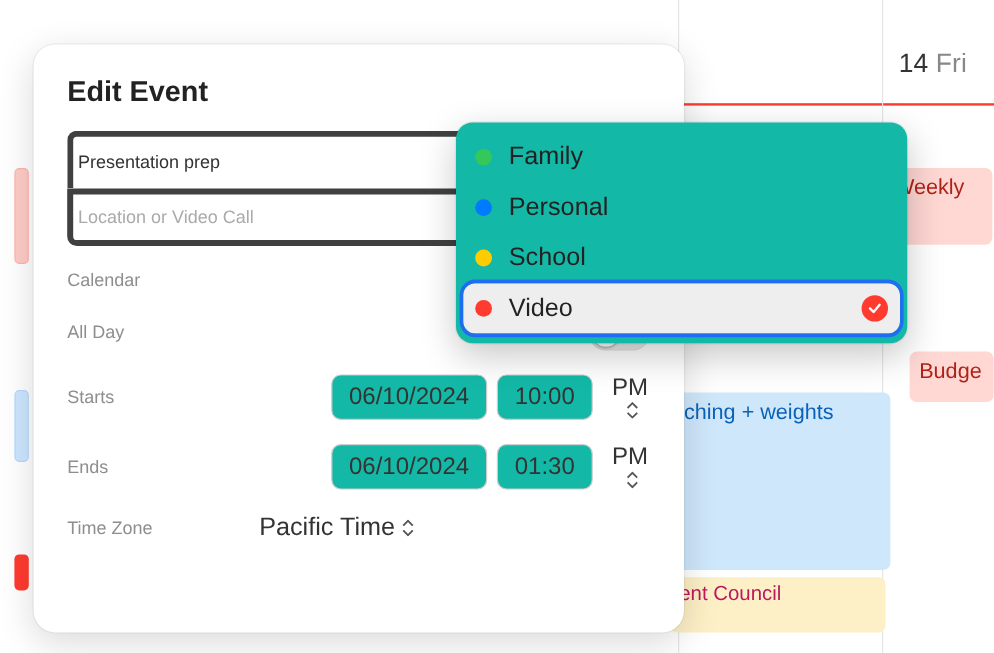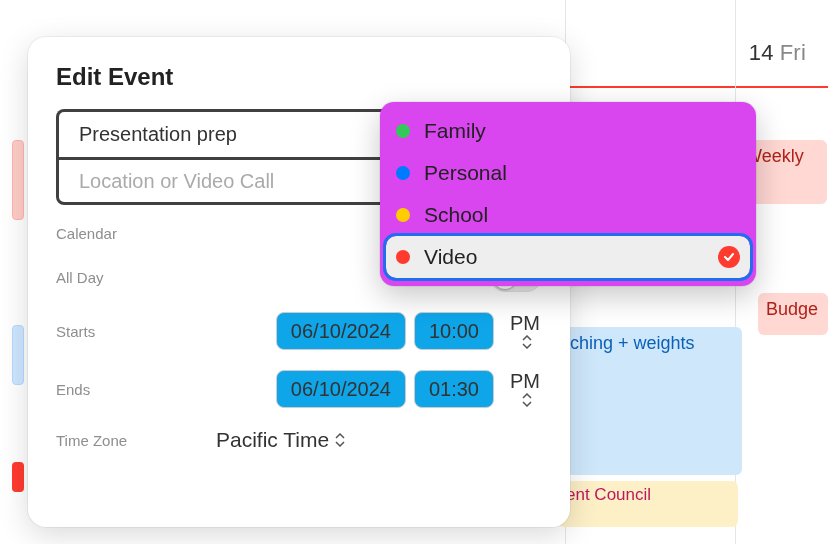--- a/index.html
+++ b/index.html
@@ -50,24 +50,24 @@
     }
     .popover h2 {
       font-size: 24px;
       font-weight: 700;
       margin-bottom: 18px;
       color:#222;
     }
     .titlefield, .locfield {
       width: 100%;
       height: 48px;
-      border: 3px solid #404040;
+      border: 5px solid #404040;
       border-radius: 0;
-      padding: 0 20px;
-      font-size: 20px;
+      padding: 0 4px;
+      font-size: 15px;
       color: #333;
       background: #fff;
       outline: none;
     }
     .titlefield { border-bottom: none; border-radius: 8px 8px 0 0; }
     .locfield   { border-radius: 0 0 8px 8px; color:#999;}
     .locfield::placeholder { color: #aaa; }
     .titlefield::placeholder { color: #aaa; }
 
     .row {
@@ -93,21 +93,21 @@
       width: 24px; height: 24px;
       background: #fff;
       border-radius: 50%;
       box-shadow: 0 1px 2px rgba(0,0,0,0.3);
     }
 
     .datebtn, .timebtn, .ampm {
       height: 38px;
       border: 1px solid #ccc;
       border-radius: 8px;
-      background: #0ea5e9;
+      background: #14b8a6;
       font-size: 20px;
       padding: 0 14px;
       display: inline-flex;
       align-items: center;
       color: #333;
       margin-left: 8px;
     }
     .ampm { border: none; background: transparent; padding: 0 2px 0 8px; flex-direction: column; }
     .stepper-icon {
       display: inline-flex; flex-direction: column; margin-left: 4px; line-height: 0;
@@ -119,21 +119,21 @@
       margin-top: 20px;
       font-size: 21px; color:#888;
     }
     .tzvalue { color:#333; font-size:21px; }
 
     
     .menu {
       position: absolute;
       left: 380px; top: 102px;
       width: 376px;
-      background: #d946ef;
+      background: #14b8a6;
       border-radius: 14px;
       box-shadow: 0 10px 30px rgba(0,0,0,0.22), 0 0 0 1px rgba(0,0,0,0.06);
       padding: 8px 6px;
       z-index: 50;
     }
     .menu-item {
       display: flex;
       align-items: center;
       height: 42px;
       border-radius: 10px;

